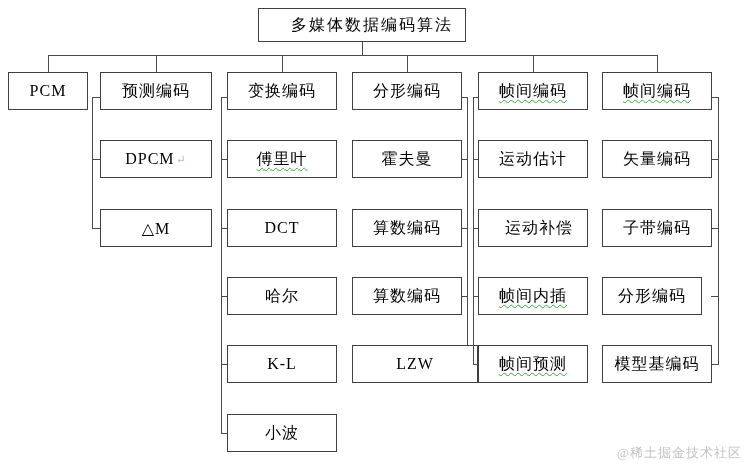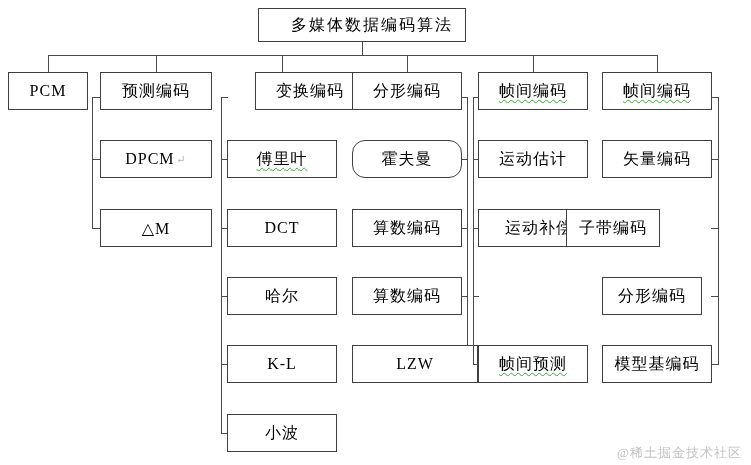--- a/index.html
+++ b/index.html
@@ -43,21 +43,21 @@
   <div class="line" style="left:407px;top:55px;width:1px;height:17px;"></div>
   <div class="line" style="left:533px;top:55px;width:1px;height:17px;"></div>
   <div class="line" style="left:657px;top:55px;width:1px;height:17px;"></div>
 
   <div class="box" style="left:8px;top:72px;width:80px;">
     <span>PCM</span>
   </div>
   <div class="box" style="left:100px;top:72px;width:112px;">
     <span>预测编码</span>
   </div>
-  <div class="box" style="left:227px;top:72px;width:110px;margin-left:28px;">
+  <div class="box" style="left:227px;top:72px;width:110px;">
     <span>变换编码</span>
   </div>
   <div class="box" style="left:352px;top:72px;width:110px;">
     <span>分形编码</span>
   </div>
   <div class="box" style="left:478px;top:72px;width:110px;">
     <span class="sq">帧间编码</span>
   </div>
   <div class="box" style="left:602px;top:72px;width:110px;">
     <span class="sq">帧间编码</span>
@@ -100,21 +100,21 @@
     <span>小波</span>
   </div>
 
   <div class="line" style="left:461px;top:97px;width:7px;height:1px;"></div>
   <div class="line" style="left:467px;top:97px;width:1px;height:268px;"></div>
   <div class="line" style="left:461px;top:159px;width:7px;height:1px;"></div>
   <div class="line" style="left:461px;top:228px;width:7px;height:1px;"></div>
   <div class="line" style="left:461px;top:296px;width:7px;height:1px;"></div>
   <div class="line" style="left:461px;top:364px;width:7px;height:1px;"></div>
 
-  <div class="box" style="left:352px;top:140px;width:110px;border-radius:13px;">
+  <div class="box" style="left:352px;top:140px;width:110px;">
     <span>霍夫曼</span>
   </div>
   <div class="box" style="left:352px;top:209px;width:110px;">
     <span>算数编码</span>
   </div>
   <div class="box" style="left:352px;top:277px;width:110px;">
     <span>算数编码</span>
   </div>
   <div class="box" style="left:352px;top:345px;width:126px;">
     <span>LZW</span>
@@ -126,35 +126,38 @@
   <div class="line" style="left:473px;top:228px;width:6px;height:1px;"></div>
   <div class="line" style="left:473px;top:296px;width:6px;height:1px;"></div>
   <div class="line" style="left:473px;top:364px;width:6px;height:1px;"></div>
 
   <div class="box" style="left:478px;top:140px;width:110px;">
     <span>运动估计</span>
   </div>
   <div class="box" style="left:478px;top:209px;width:110px;padding-left:12px;">
     <span>运动补偿</span>
   </div>
+  <div class="box" style="left:478px;top:277px;width:110px;">
+    <span class="sq">帧间内插</span>
+  </div>
   <div class="box" style="left:478px;top:345px;width:110px;">
     <span class="sq">帧间预测</span>
   </div>
 
   <div class="line" style="left:711px;top:97px;width:8px;height:1px;"></div>
   <div class="line" style="left:718px;top:97px;width:1px;height:268px;"></div>
   <div class="line" style="left:711px;top:159px;width:8px;height:1px;"></div>
   <div class="line" style="left:711px;top:228px;width:8px;height:1px;"></div>
   <div class="line" style="left:711px;top:296px;width:8px;height:1px;"></div>
   <div class="line" style="left:711px;top:364px;width:8px;height:1px;"></div>
 
   <div class="box" style="left:602px;top:140px;width:110px;">
     <span>矢量编码</span>
   </div>
-  <div class="box" style="left:566px;top:209px;width:94px;text-align:right;">
+  <div class="box" style="left:602px;top:209px;width:110px;text-align:right;">
     <span>子带编码</span>
   </div>
   <div class="box" style="left:602px;top:277px;width:100px;">
     <span>分形编码</span>
   </div>
   <div class="box" style="left:602px;top:345px;width:110px;">
     <span>模型基编码</span>
   </div>
 
   <div class="watermark">@稀土掘金技术社区</div>

